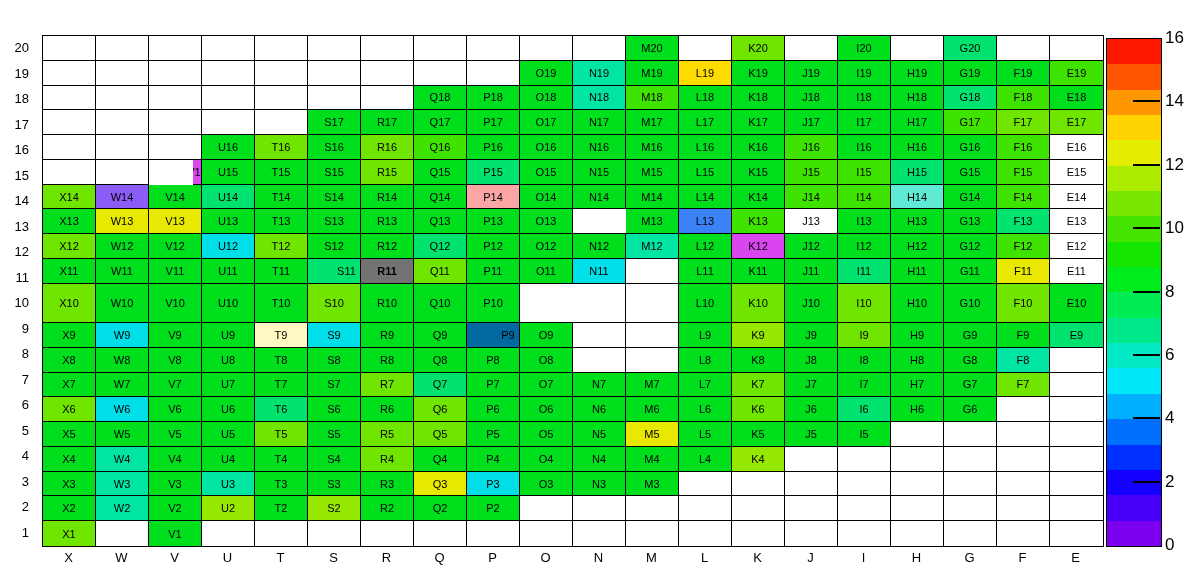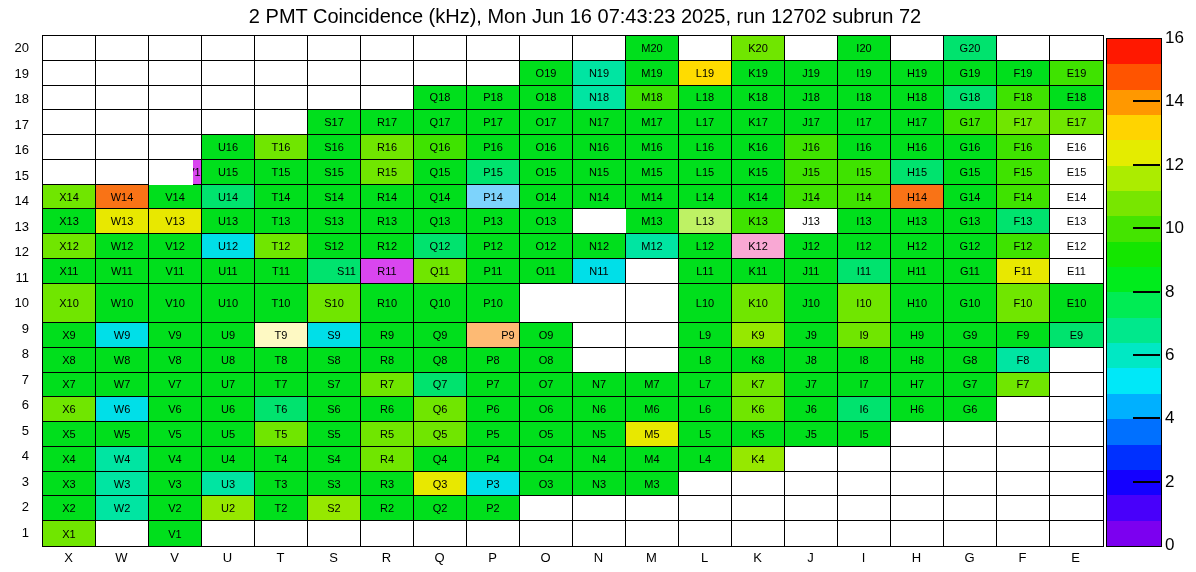--- a/index.html
+++ b/index.html
@@ -42,21 +42,20 @@
   }
   .cb-band{flex:1;}
   .cb-tick{position:absolute;width:27px;height:2px;background:#000;}
   .cb-lab{position:absolute;left:1165px;width:32px;height:18px;line-height:18px;
     font-size:17px;text-align:left;}
 </style>
 </head>
 <body>
 
 <div id="figure">
-  <div id="chart-title">2 PMT Coincidence (kHz), Mon Jun 16 07:43:23 2025, run 12702 subrun 72</div>
   <div id="y-axis-labels">
       <div class="y-lab">20</div>
       <div class="y-lab">19</div>
       <div class="y-lab">18</div>
       <div class="y-lab">17</div>
       <div class="y-lab">16</div>
       <div class="y-lab">15</div>
       <div class="y-lab">14</div>
       <div class="y-lab">13</div>
       <div class="y-lab">12</div>
@@ -187,86 +186,86 @@
       <div class="hm-cell" style="background: rgb(0, 223, 28);">M15</div>
       <div class="hm-cell" style="background: rgb(0, 223, 28);">L15</div>
       <div class="hm-cell" style="background: rgb(0, 223, 28);">K15</div>
       <div class="hm-cell" style="background: rgb(63, 227, 0);">J15</div>
       <div class="hm-cell" style="background: rgb(63, 227, 0);">I15</div>
       <div class="hm-cell" style="background: rgb(0, 227, 110);">H15</div>
       <div class="hm-cell" style="background: rgb(0, 223, 28);">G15</div>
       <div class="hm-cell" style="background: rgb(63, 227, 0);">F15</div>
       <div class="hm-cell">E15</div>
       <div class="hm-cell" style="background: rgb(112, 230, 0);">X14</div>
-      <div class="hm-cell" style="background: #f97316;">W14</div>
+      <div class="hm-cell" style="background: #8b5cf6;">W14</div>
       <div class="hm-cell" style="background: rgb(0, 223, 28);">V14</div>
       <div class="hm-cell" style="background: rgb(0, 227, 110);">U14</div>
       <div class="hm-cell" style="background: rgb(0, 223, 28);">T14</div>
       <div class="hm-cell" style="background: rgb(0, 223, 28);">S14</div>
       <div class="hm-cell" style="background: rgb(0, 223, 28);">R14</div>
       <div class="hm-cell" style="background: rgb(0, 223, 28);">Q14</div>
-      <div class="hm-cell" style="background: #7dd3fc;">P14</div>
+      <div class="hm-cell" style="background: #fca5a5;">P14</div>
       <div class="hm-cell" style="background: rgb(0, 223, 28);">O14</div>
       <div class="hm-cell" style="background: rgb(0, 223, 28);">N14</div>
       <div class="hm-cell" style="background: rgb(0, 223, 28);">M14</div>
       <div class="hm-cell" style="background: rgb(0, 223, 28);">L14</div>
       <div class="hm-cell" style="background: rgb(0, 223, 28);">K14</div>
       <div class="hm-cell" style="background: rgb(63, 227, 0);">J14</div>
       <div class="hm-cell" style="background: rgb(63, 227, 0);">I14</div>
-      <div class="hm-cell" style="background: #f97316;">H14</div>
+      <div class="hm-cell" style="background: #5eead4;">H14</div>
       <div class="hm-cell" style="background: rgb(0, 223, 28);">G14</div>
       <div class="hm-cell" style="background: rgb(63, 227, 0);">F14</div>
       <div class="hm-cell">E14</div>
       <div class="hm-cell" style="background: rgb(0, 223, 28);">X13</div>
       <div class="hm-cell" style="background: rgb(232, 232, 0);">W13</div>
       <div class="hm-cell" style="background: rgb(232, 232, 0);">V13</div>
       <div class="hm-cell" style="background: rgb(0, 223, 28);">U13</div>
       <div class="hm-cell" style="background: rgb(0, 223, 28);">T13</div>
       <div class="hm-cell" style="background: rgb(0, 223, 28);">S13</div>
       <div class="hm-cell" style="background: rgb(0, 223, 28);">R13</div>
       <div class="hm-cell" style="background: rgb(0, 223, 28);">Q13</div>
       <div class="hm-cell" style="background: rgb(0, 223, 28);">P13</div>
       <div class="hm-cell" style="background: rgb(0, 223, 28);">O13</div>
       <div class="hm-cell" style="background: rgb(0, 223, 28); margin-top: 24px;">N13</div>
       <div class="hm-cell" style="background: rgb(0, 223, 28);">M13</div>
-      <div class="hm-cell" style="background: #bef264;">L13</div>
+      <div class="hm-cell" style="background: #3b82f6;">L13</div>
       <div class="hm-cell" style="background: rgb(63, 227, 0);">K13</div>
       <div class="hm-cell">J13</div>
       <div class="hm-cell" style="background: rgb(0, 223, 28);">I13</div>
       <div class="hm-cell" style="background: rgb(0, 223, 28);">H13</div>
       <div class="hm-cell" style="background: rgb(0, 223, 28);">G13</div>
       <div class="hm-cell" style="background: rgb(0, 227, 110);">F13</div>
       <div class="hm-cell">E13</div>
       <div class="hm-cell" style="background: rgb(112, 230, 0);">X12</div>
       <div class="hm-cell" style="background: rgb(0, 223, 28);">W12</div>
       <div class="hm-cell" style="background: rgb(0, 223, 28);">V12</div>
       <div class="hm-cell" style="background: rgb(0, 223, 232);">U12</div>
       <div class="hm-cell" style="background: rgb(112, 230, 0);">T12</div>
       <div class="hm-cell" style="background: rgb(0, 223, 28);">S12</div>
       <div class="hm-cell" style="background: rgb(0, 223, 28);">R12</div>
       <div class="hm-cell" style="background: rgb(0, 227, 110);">Q12</div>
       <div class="hm-cell" style="background: rgb(0, 223, 28);">P12</div>
       <div class="hm-cell" style="background: rgb(0, 223, 28);">O12</div>
       <div class="hm-cell" style="background: rgb(0, 223, 28);">N12</div>
       <div class="hm-cell" style="background: rgb(0, 229, 162);">M12</div>
       <div class="hm-cell" style="background: rgb(0, 223, 28);">L12</div>
-      <div class="hm-cell" style="background: #f9a8d4; text-align: center;">K12</div>
+      <div class="hm-cell" style="background: #d946ef; text-align: center;">K12</div>
       <div class="hm-cell" style="background: rgb(0, 223, 28);">J12</div>
       <div class="hm-cell" style="background: rgb(0, 223, 28);">I12</div>
       <div class="hm-cell" style="background: rgb(0, 223, 28);">H12</div>
       <div class="hm-cell" style="background: rgb(0, 223, 28);">G12</div>
       <div class="hm-cell" style="background: rgb(63, 227, 0);">F12</div>
       <div class="hm-cell">E12</div>
       <div class="hm-cell" style="background: rgb(0, 223, 28);">X11</div>
       <div class="hm-cell" style="background: rgb(0, 223, 28);">W11</div>
       <div class="hm-cell" style="background: rgb(0, 223, 28);">V11</div>
       <div class="hm-cell" style="background: rgb(0, 223, 28);">U11</div>
       <div class="hm-cell" style="background: rgb(0, 223, 28);">T11</div>
       <div class="hm-cell" style="background: rgb(0, 227, 110); padding-left: 25px;">S11</div>
-      <div class="hm-cell" style="background: #d946ef;">R11</div>
+      <div class="hm-cell" style="background: #737373; font-weight: bold;">R11</div>
       <div class="hm-cell" style="background: rgb(112, 230, 0);">Q11</div>
       <div class="hm-cell" style="background: rgb(0, 223, 28);">P11</div>
       <div class="hm-cell" style="background: rgb(0, 223, 28);">O11</div>
       <div class="hm-cell" style="background: rgb(0, 223, 232);">N11</div>
       <div class="hm-cell"></div>
       <div class="hm-cell" style="background: rgb(0, 223, 28);">L11</div>
       <div class="hm-cell" style="background: rgb(0, 223, 28);">K11</div>
       <div class="hm-cell" style="background: rgb(0, 223, 28);">J11</div>
       <div class="hm-cell" style="background: rgb(0, 227, 110);">I11</div>
       <div class="hm-cell" style="background: rgb(0, 223, 28);">H11</div>
@@ -294,21 +293,21 @@
       <div class="hm-cell" style="background: rgb(112, 230, 0);">F10</div>
       <div class="hm-cell" style="background: rgb(0, 223, 28);">E10</div>
       <div class="hm-cell" style="background: rgb(0, 223, 28);">X9</div>
       <div class="hm-cell" style="background: rgb(0, 223, 232);">W9</div>
       <div class="hm-cell" style="background: rgb(0, 223, 28);">V9</div>
       <div class="hm-cell" style="background: rgb(0, 223, 28);">U9</div>
       <div class="hm-cell" style="background: #fef9c3;">T9</div>
       <div class="hm-cell" style="background: rgb(0, 223, 232);">S9</div>
       <div class="hm-cell" style="background: rgb(0, 223, 28);">R9</div>
       <div class="hm-cell" style="background: rgb(0, 223, 28);">Q9</div>
-      <div class="hm-cell" style="background: #fdba74; padding-left: 30px;">P9</div>
+      <div class="hm-cell" style="background: #0369a1; padding-left: 30px;">P9</div>
       <div class="hm-cell" style="background: rgb(0, 223, 28);">O9</div>
       <div class="hm-cell"></div>
       <div class="hm-cell"></div>
       <div class="hm-cell" style="background: rgb(0, 223, 28);">L9</div>
       <div class="hm-cell" style="background: rgb(150, 232, 0);">K9</div>
       <div class="hm-cell" style="background: rgb(0, 223, 28);">J9</div>
       <div class="hm-cell" style="background: rgb(112, 230, 0);">I9</div>
       <div class="hm-cell" style="background: rgb(0, 223, 28);">H9</div>
       <div class="hm-cell" style="background: rgb(0, 223, 28);">G9</div>
       <div class="hm-cell" style="background: rgb(0, 223, 28);">F9</div>

